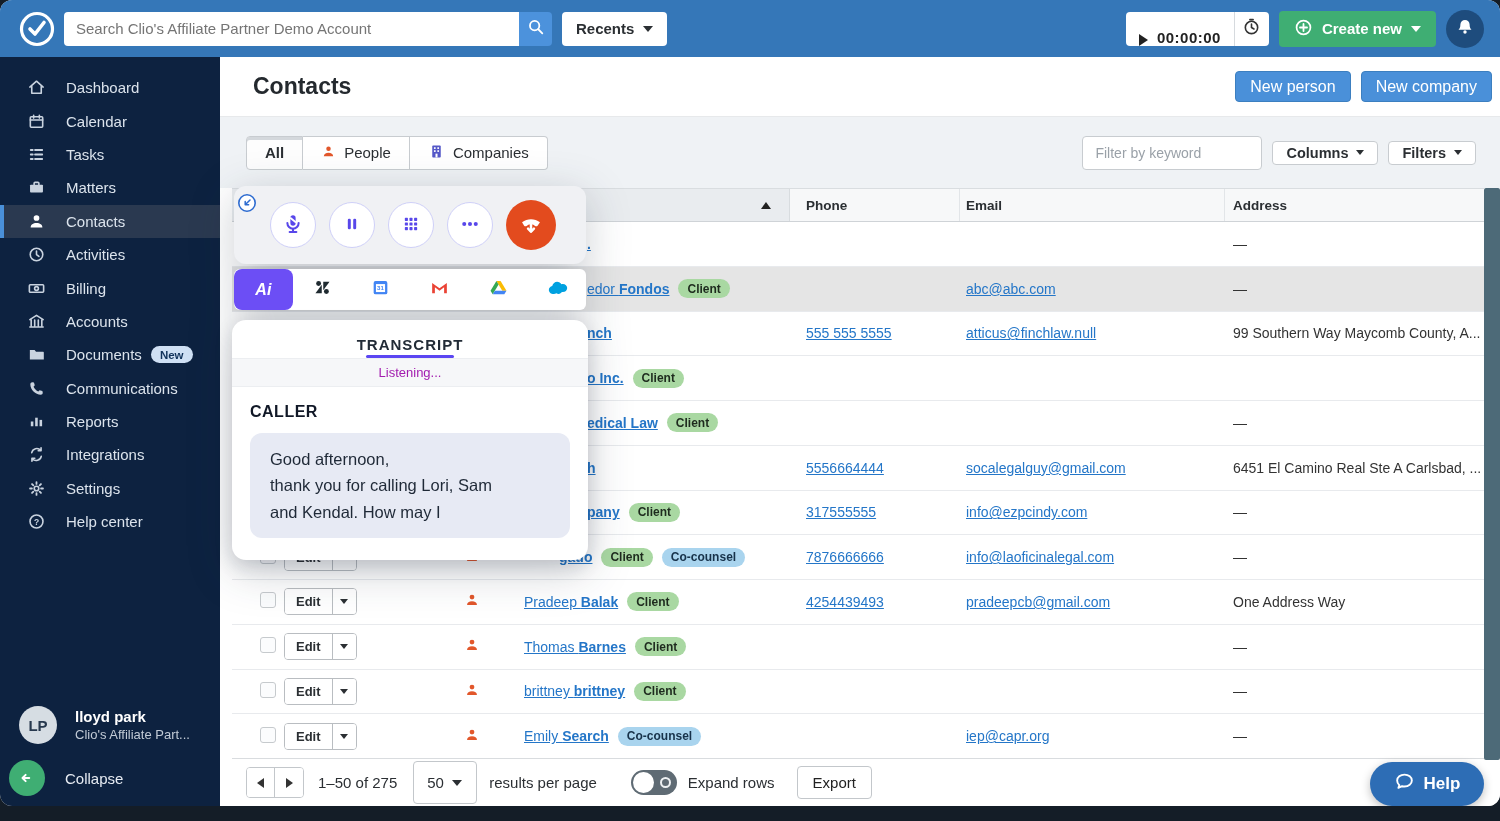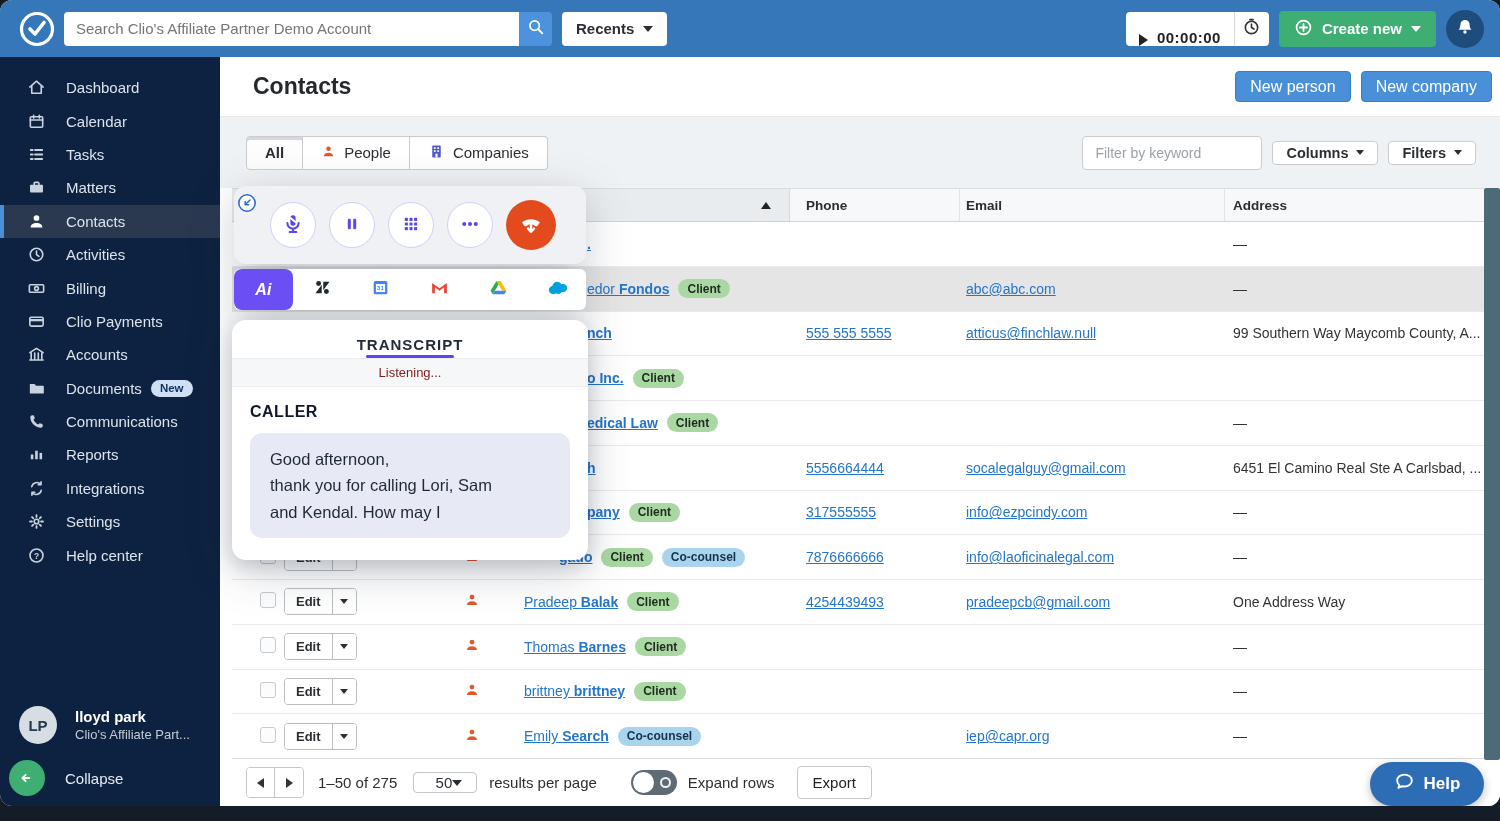--- a/index.html
+++ b/index.html
@@ -96,21 +96,21 @@
   .b-blue{background:var(--bblue); color:#17324a;}
 
   
   .pagefooter{position:absolute; left:12px; top:701px; width:1252px; height:48px; background:#fff; border-top:1px solid #d9dcdf; display:flex; align-items:center; font-size:15px; color:#2b2f33;}
   .pager{display:inline-flex; height:31px; border:1px solid #c3c7cb; border-radius:4px; overflow:hidden; margin-left:14px;}
   .pager button{width:28px; border:none; background:#fff; cursor:pointer; display:flex; align-items:center; justify-content:center;}
   .pager button:first-child{border-right:1px solid #c3c7cb;}
   .arr-l{width:0;height:0;border-top:5px solid transparent;border-bottom:5px solid transparent;border-right:7px solid #333;}
   .arr-r{width:0;height:0;border-top:5px solid transparent;border-bottom:5px solid transparent;border-left:7px solid #333;}
   .range{margin-left:14px;}
-  .perpage{margin-left:16px; width:64px; height:21px; border:1px solid #c3c7cb; border-radius:4px; background:#fff; display:flex; align-items:center; justify-content:flex-end; padding:0 14px 0 13px; cursor:pointer;}
+  .perpage{margin-left:16px; width:64px; height:43px; border:1px solid #c3c7cb; border-radius:4px; background:#fff; display:flex; align-items:center; justify-content:space-between; padding:0 14px 0 13px; cursor:pointer;}
   .perpage .caret{border-top-width:6px;}
   .pp-label{margin-left:12px;}
   .toggle{margin-left:34px; width:46px; height:25px; border-radius:13px; background:#5f6b74; position:relative; cursor:pointer;}
   .toggle .knob{position:absolute; left:2px; top:2px; width:21px; height:21px; border-radius:50%; background:#fff;}
   .toggle .ring{position:absolute; right:6px; top:7px; width:11px; height:11px; border-radius:50%; border:2px solid #eef1f3;}
   .tg-label{margin-left:11px;}
   .exportbtn{margin-left:22px; height:33px; background:#fff; border:1px solid #c3c7cb; border-radius:4px; font-size:15px; color:#222; padding:0 15px; cursor:pointer;}
 
   
   .scrollstrip{position:absolute; left:1484px; top:188px; width:16px; height:572px; background:var(--slate); border-radius:2px;}
@@ -122,21 +122,21 @@
   .w-controls{margin:0 2px; background:#f0f1f4; border-radius:12px; height:78px; display:flex; align-items:center; justify-content:center; gap:13px; padding-left:6px;}
   .cbtn{width:46px; height:46px; border-radius:50%; background:#fff; border:1.5px solid #cfd0f8; display:flex; align-items:center; justify-content:center; cursor:pointer;}
   .cbtn.hangup{width:50px; height:50px; background:var(--red); border:none;}
   .w-apps{margin:5px 2px 0; background:#fff; border-radius:6px; height:41px; display:flex; align-items:stretch; overflow:hidden;}
   .apptile{flex:1; display:flex; align-items:center; justify-content:center; cursor:pointer;}
   .apptile.active{background:#6c4ef5; border-radius:8px;}
   .ai-label{color:#fff; font-size:16px; font-weight:bold; font-style:italic;}
   .w-card{margin-top:10px; background:#fff; border-radius:14px; height:240px; overflow:hidden; box-shadow:0 6px 18px rgba(20,30,50,.15);}
   .w-title{height:38px; display:flex; align-items:flex-end; justify-content:center; font-size:15px; font-weight:bold; letter-spacing:1px; color:#222b36; padding-bottom:5px; position:relative;}
   .w-underline{position:absolute; bottom:0; left:50%; transform:translateX(-50%); width:88px; height:3px; background:var(--purple); border-radius:2px;}
-  .w-status{height:29px; background:#f6f7f9; border-top:1px solid #eceef1; border-bottom:1px solid #eceef1; display:flex; align-items:center; justify-content:center; font-size:13px; color:#7f1d1d;}
+  .w-status{height:29px; background:#f6f7f9; border-top:1px solid #eceef1; border-bottom:1px solid #eceef1; display:flex; align-items:center; justify-content:center; font-size:13px; color:#a21caf;}
   .w-body{padding:16px 18px 0;}
   .w-speaker{font-size:16px; font-weight:600; color:#111827; letter-spacing:.5px;}
   .w-bubble{margin-top:12px; background:#e7eaf4; border-radius:12px; padding:13px 20px; font-size:16.5px; color:#1f2937; line-height:1.6;}
 </style>
 </head>
 <body>
 
 <div class="screen">
  <div class="window">
 
@@ -247,29 +247,20 @@
             <span>Activities</span>
           </li>
           <li>
             <span class="nav-ico">
               <svg viewBox="0 0 20 20" width="19" height="19">
                 <rect x="2.5" y="6" width="15" height="8" rx="1" fill="none" stroke="#c9d3df" stroke-width="1.7" stroke-linecap="round" stroke-linejoin="round"></rect>
                 <circle cx="10" cy="10" r="2" fill="none" stroke="#c9d3df" stroke-width="1.7" stroke-linecap="round" stroke-linejoin="round"></circle>
               </svg>
             </span>
             <span>Billing</span>
-          </li>
-          <li>
-            <span class="nav-ico">
-              <svg viewBox="0 0 20 20" width="19" height="19">
-                <rect x="3" y="5.5" width="14" height="9.4" rx="1.4" fill="none" stroke="#c9d3df" stroke-width="1.7" stroke-linecap="round" stroke-linejoin="round"></rect>
-                <path d="M3 8.6h14" stroke="#c9d3df" stroke-width="2.4"></path>
-              </svg>
-            </span>
-            <span>Clio Payments</span>
           </li>
           <li>
             <span class="nav-ico">
               <svg viewBox="0 0 20 20" width="19" height="19">
                 <path d="M3 8l7-4.4L17 8M4.4 8.4v6M8.1 8.4v6M11.9 8.4v6M15.6 8.4v6M3 15.8h14" fill="none" stroke="#c9d3df" stroke-width="1.7" stroke-linecap="round" stroke-linejoin="round"></path>
               </svg>
             </span>
             <span>Accounts</span>
           </li>
           <li>

